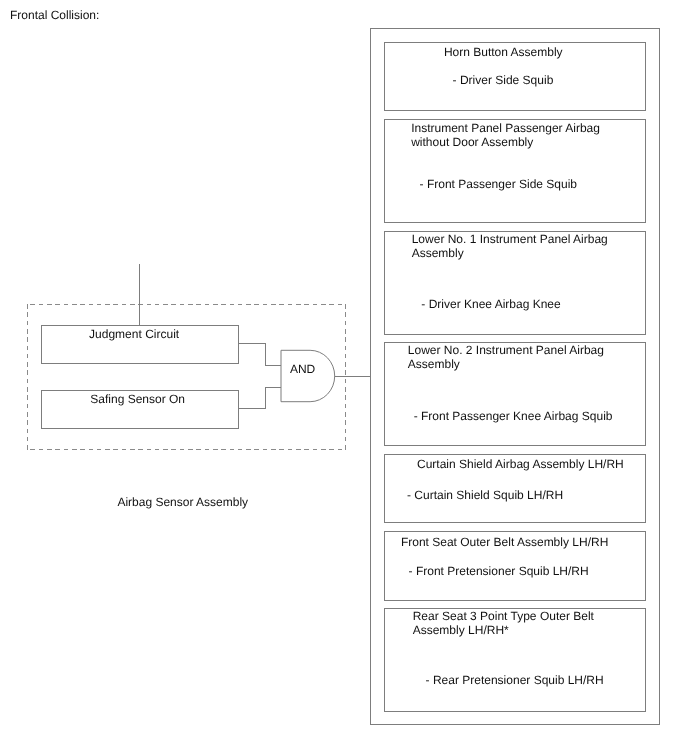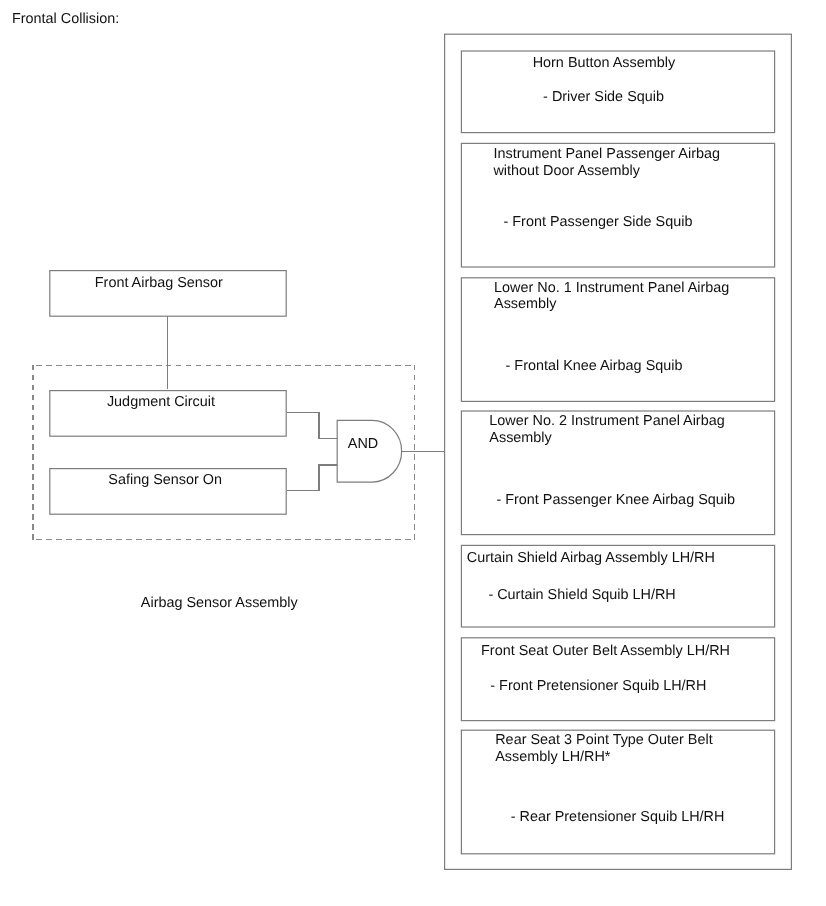--- a/index.html
+++ b/index.html
@@ -46,23 +46,20 @@
   .obox { position: absolute; box-sizing: border-box; border: 1px solid #7d7d7d; background: #fff; left: 384px; width: 262px; }
   .oline { position: absolute; white-space: pre; font-size: 12px; line-height: 12px; }
 </style>
 </head>
 <body>
 
 <div id="stage">
 
   <div class="txt" id="heading">Frontal Collision:</div>
 
-  <div class="box" id="front-sensor-box">
-    <span class="boxlabel">Front Airbag Sensor</span>
-  </div>
 
   <svg class="overlay" id="dashlayer" viewBox="0 0 688 755">
     <g fill="none" stroke="#8a8a8a" stroke-width="1" stroke-dasharray="4.6 3.7" shape-rendering="crispEdges">
       <line x1="27" y1="304.5" x2="345" y2="304.5" stroke-dashoffset="-3.4"></line>
       <line x1="27" y1="449.5" x2="345" y2="449.5" stroke-dashoffset="-3.4"></line>
       <line x1="27.5" y1="304" x2="27.5" y2="450" stroke-dashoffset="0"></line>
       <line x1="345.5" y1="304" x2="345.5" y2="450" stroke-dashoffset="0"></line>
     </g>
   </svg>
   <div class="txt" id="assembly-caption">Airbag Sensor Assembly</div>
@@ -95,27 +92,27 @@
       <div class="obox" style="top: 42px; height: 69px;"></div>
       <div class="oline" style="left: 443.9px; top: 45.9px;">Horn Button Assembly</div>
       <div class="oline" style="left: 452.6px; top: 74px;">- Driver Side Squib</div>
       <div class="obox" style="top: 119px; height: 104px;"></div>
       <div class="oline" style="left: 411.2px; top: 122.3px;">Instrument Panel Passenger Airbag</div>
       <div class="oline" style="left: 411.2px; top: 135.8px;">without Door Assembly</div>
       <div class="oline" style="left: 419.6px; top: 178px;">- Front Passenger Side Squib</div>
       <div class="obox" style="top: 231px; height: 104px;"></div>
       <div class="oline" style="left: 411.7px; top: 233px;">Lower No. 1 Instrument Panel Airbag</div>
       <div class="oline" style="left: 411.7px; top: 247px;">Assembly</div>
-      <div class="oline" style="left: 421.3px; top: 298px;">- Frontal Knee Airbag Squib</div>
+      <div class="oline" style="left: 421.3px; top: 298px;">- Driver Knee Airbag Knee</div>
       <div class="obox" style="top: 342px; height: 104px;"></div>
       <div class="oline" style="left: 407.8px; top: 343.9px;">Lower No. 2 Instrument Panel Airbag</div>
       <div class="oline" style="left: 407.8px; top: 358px;">Assembly</div>
       <div class="oline" style="left: 413.7px; top: 409.9px;">- Front Passenger Knee Airbag Squib</div>
       <div class="obox" style="top: 454px; height: 69px;"></div>
-      <div class="oline" style="left: 389px; top: 457.6px;">Curtain Shield Airbag Assembly LH/RH</div>
+      <div class="oline" style="left: 417px; top: 457.6px;">Curtain Shield Airbag Assembly LH/RH</div>
       <div class="oline" style="left: 407px; top: 488.9px;">- Curtain Shield Squib LH/RH</div>
       <div class="obox" style="top: 531px; height: 70px;"></div>
       <div class="oline" style="left: 400.9px; top: 535.8px;">Front Seat Outer Belt Assembly LH/RH</div>
       <div class="oline" style="left: 408.6px; top: 564.9px;">- Front Pretensioner Squib LH/RH</div>
       <div class="obox" style="top: 608px; height: 104px;"></div>
       <div class="oline" style="left: 412.7px; top: 609.9px;">Rear Seat 3 Point Type Outer Belt</div>
       <div class="oline" style="left: 412.7px; top: 624px; text-align: center;">Assembly LH/RH*</div>
       <div class="oline" style="left: 425.6px; top: 673.9px;">- Rear Pretensioner Squib LH/RH</div>
     </div>
 

